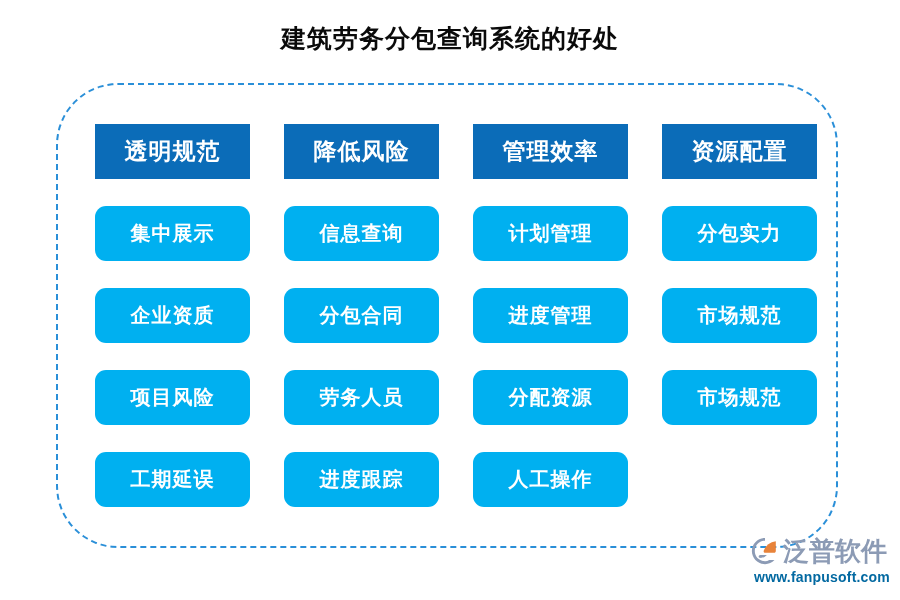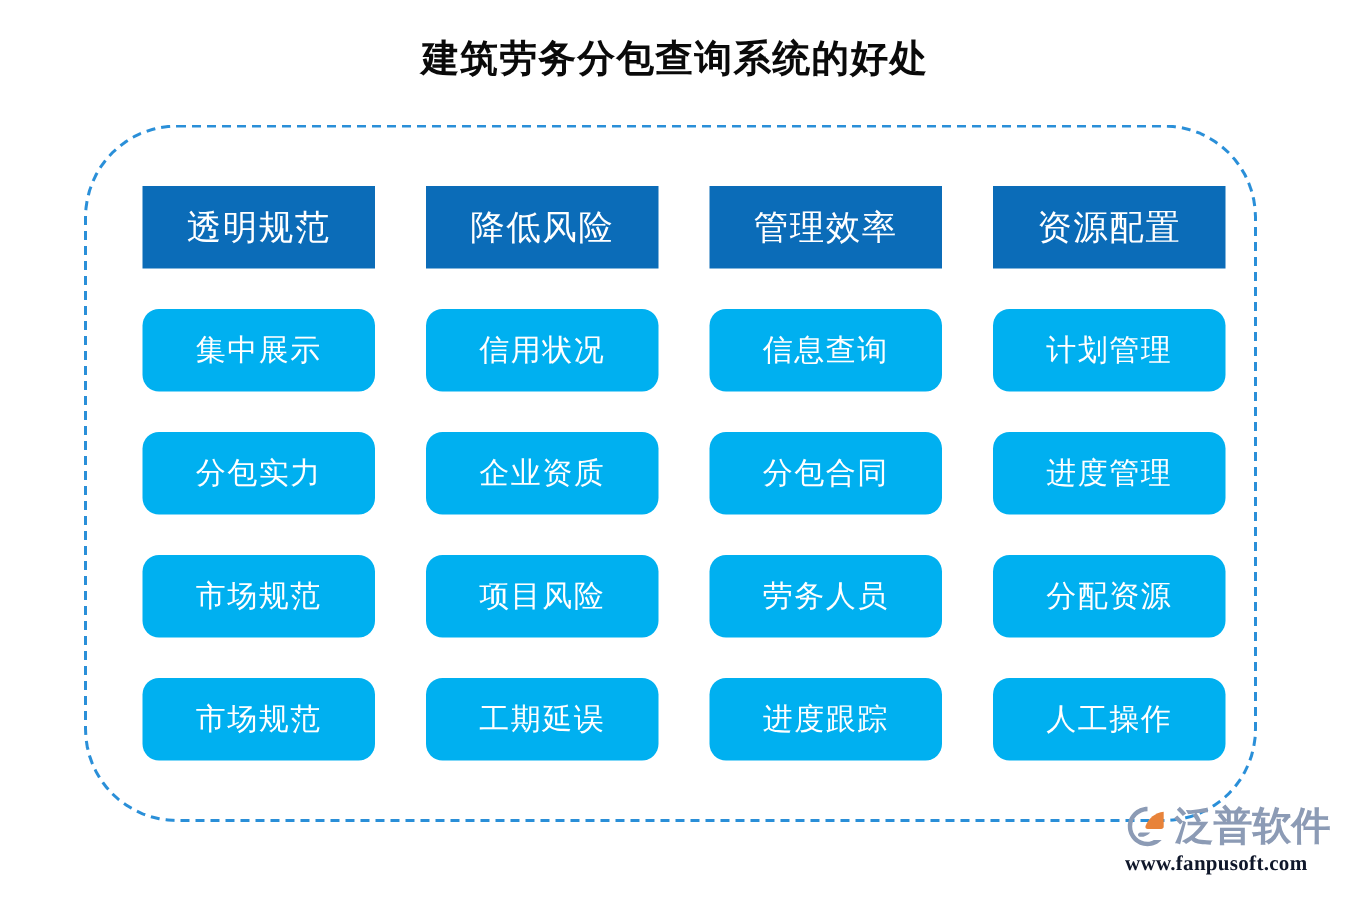--- a/index.html
+++ b/index.html
@@ -54,21 +54,21 @@
     column-gap: 34px;
     row-gap: 27px;
   }
 
   .cell {
     display: flex;
     align-items: center;
     justify-content: center;
     color: #ffffff;
     font-family: "DejaVu Serif", "Liberation Serif", serif;
-    font-weight: normal;
+    font-weight: bold;
     letter-spacing: 1px;
     white-space: nowrap;
     user-select: none;
     text-align: center;
   }
 
   .cell.header {
     background: #0b6cb8;
     border-radius: 0;
     font-size: 23px;
@@ -105,46 +105,45 @@
     font-family: "DejaVu Sans", "Liberation Sans", sans-serif;
     font-size: 26px;
     font-weight: bold;
     color: #8c9bb5;
     letter-spacing: 0px;
     line-height: 30px;
     white-space: nowrap;
   }
 
   #brand-url {
-    font-family: Liberation Serif, serif;
+    font-family: Liberation Sans, sans-serif;
     font-size: 14px;
     font-weight: bold;
-    color: #0f172a;
+    color: #0369a1;
     letter-spacing: 0.2px;
     margin-top: -1px;
-    text-align: left;
+    text-align: right;
     white-space: nowrap;
   }
 </style>
 </head>
 <body>
 
 <div id="page-title">建筑劳务分包查询系统的好处</div>
 
 <div id="dashed-frame"></div>
 
 <div id="grid">
 
   <div class="cell header">透明规范</div>
   <div class="cell header">降低风险</div>
   <div class="cell header">管理效率</div>
   <div class="cell header">资源配置</div>
 
   <div class="cell item">集中展示</div>
-  <div class="cell item">信用状况</div>
   <div class="cell item">信息查询</div>
   <div class="cell item">计划管理</div>
 
   <div class="cell item">分包实力</div>
   <div class="cell item">企业资质</div>
   <div class="cell item">分包合同</div>
   <div class="cell item">进度管理</div>
 
   <div class="cell item">市场规范</div>
   <div class="cell item">项目风险</div>

